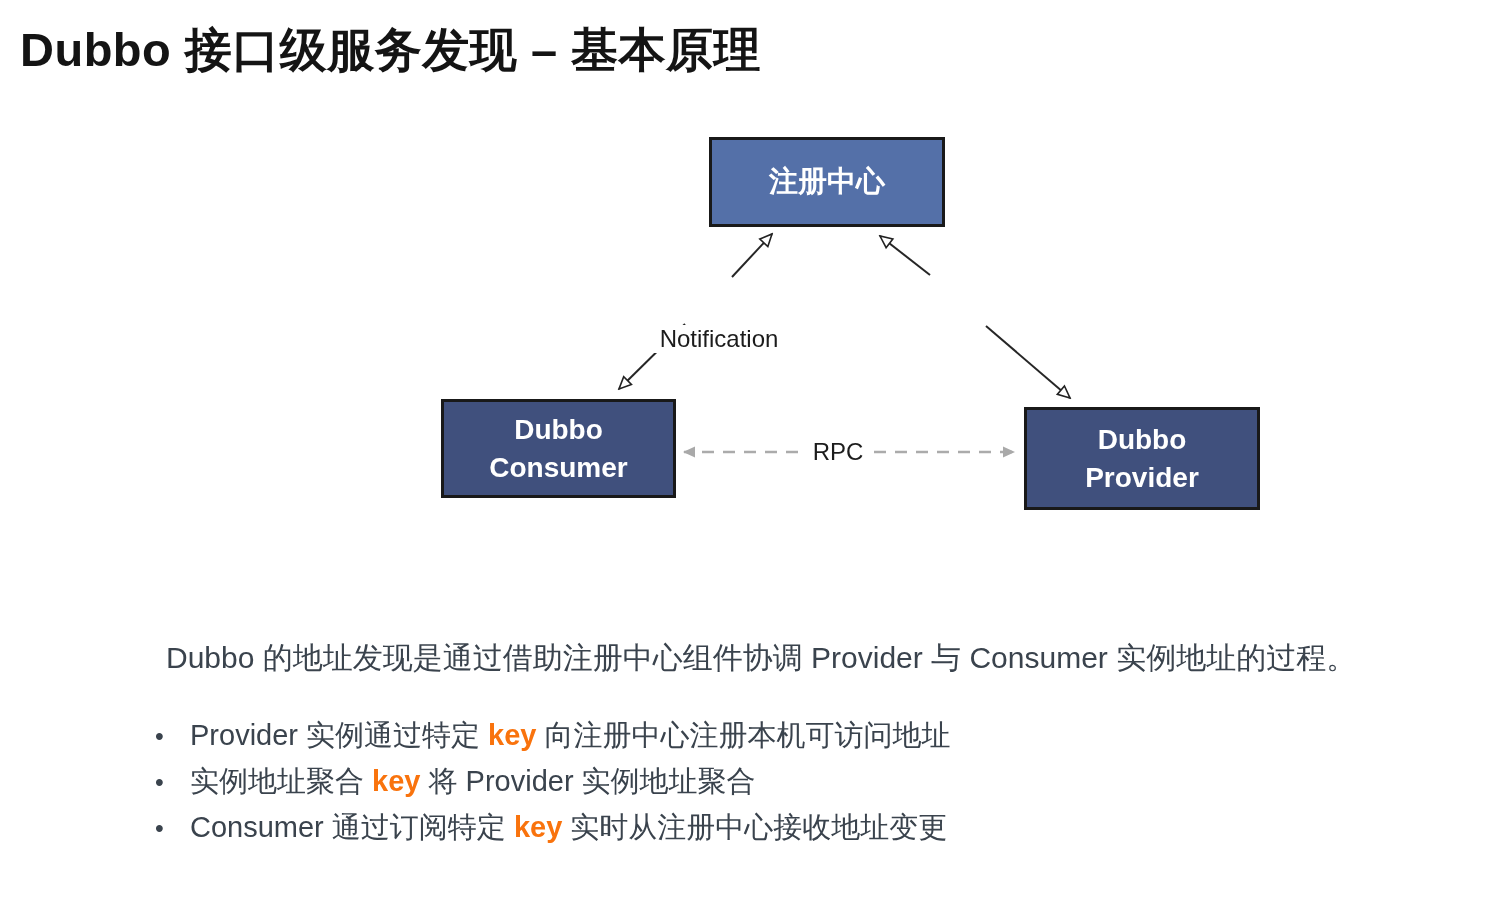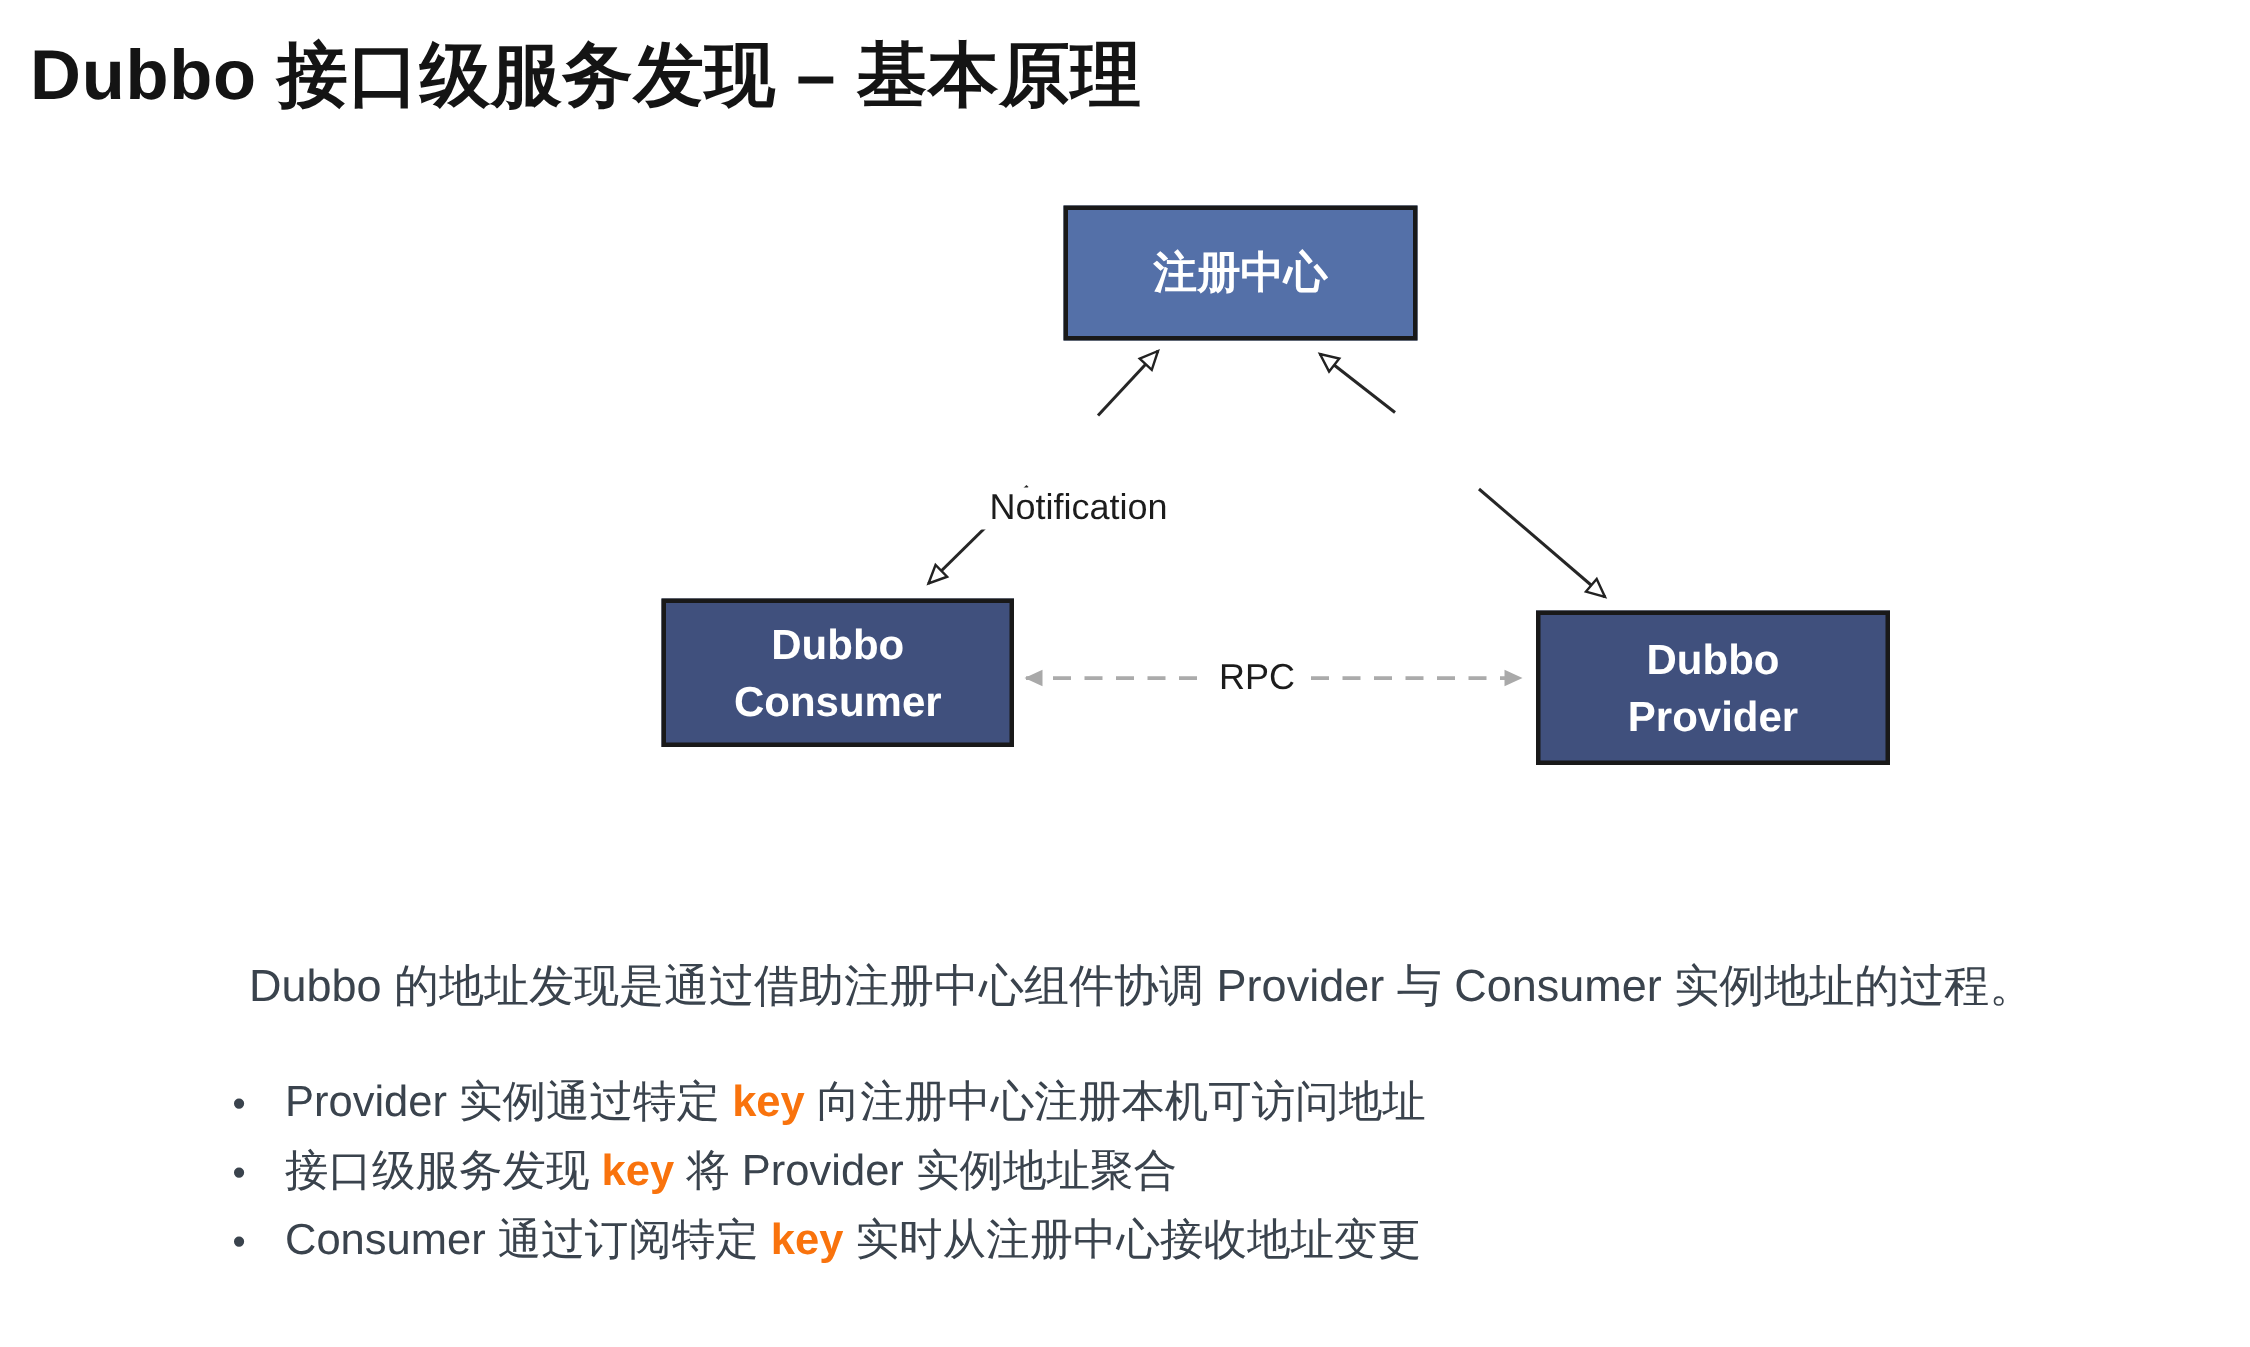--- a/index.html
+++ b/index.html
@@ -127,21 +127,21 @@
 
   <p class="intro">Dubbo 的地址发现是通过借助注册中心组件协调 Provider 与 Consumer 实例地址的过程。</p>
 
   <ul class="bullets">
     <li>
       <span class="dot">•</span>
       <span class="txt"><span>Provider 实例通过特定 </span><span class="key">key</span><span> 向注册中心注册本机可访问地址</span></span>
     </li>
     <li>
       <span class="dot">•</span>
-      <span class="txt"><span>接口级服务发现 </span><span class="key">key</span><span> 将 Provider 实例地址聚合</span></span>
+      <span class="txt"><span>实例地址聚合 </span><span class="key">key</span><span> 将 Provider 实例地址聚合</span></span>
     </li>
     <li>
       <span class="dot">•</span>
       <span class="txt"><span>Consumer 通过订阅特定 </span><span class="key">key</span><span> 实时从注册中心接收地址变更</span></span>
     </li>
   </ul>
 
 </div>
 
 </body></html>

